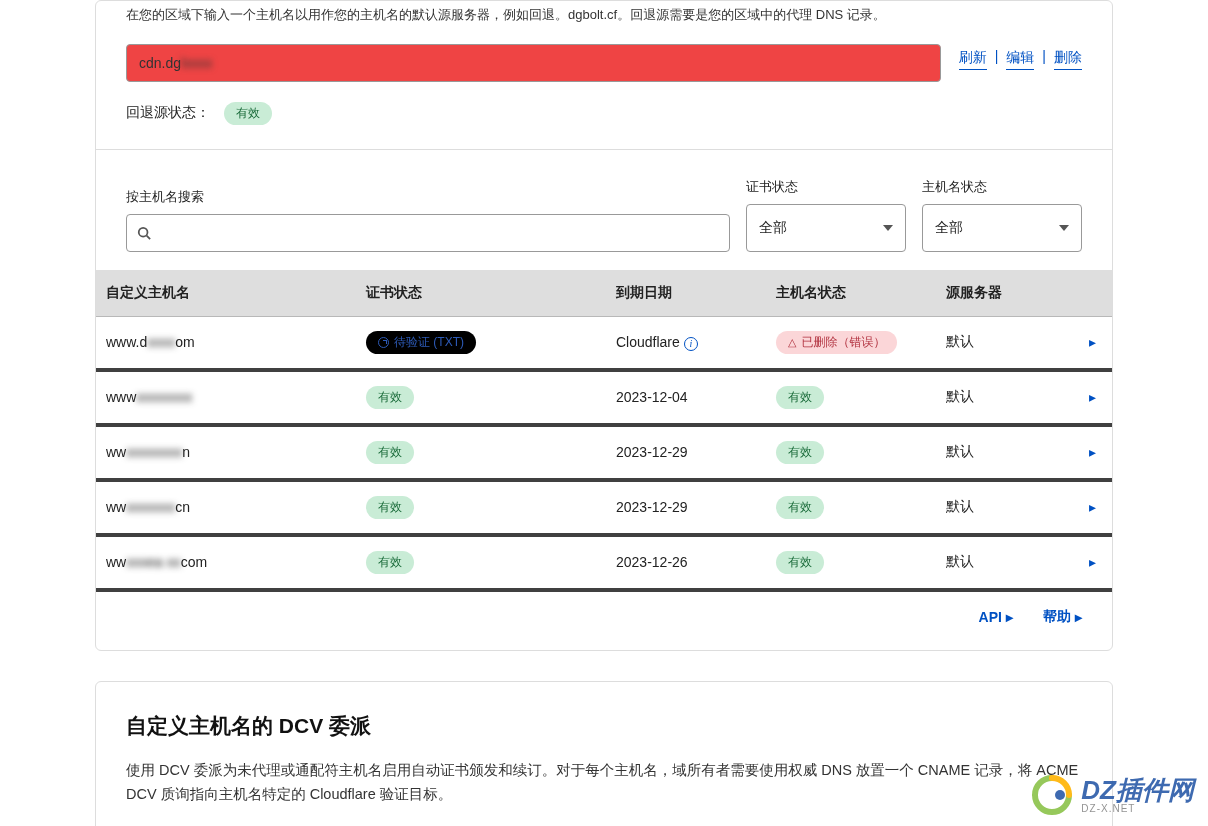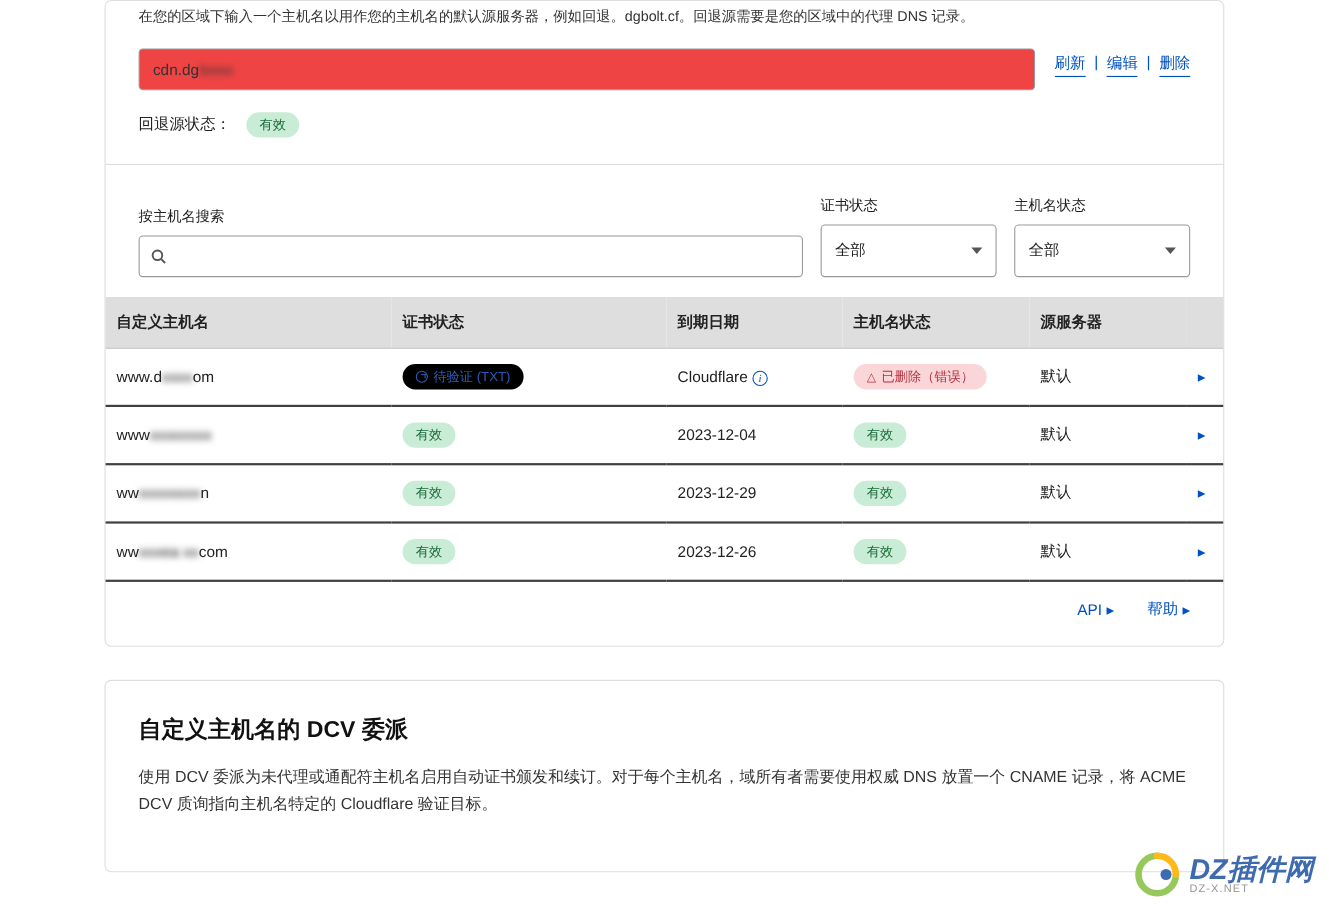--- a/index.html
+++ b/index.html
@@ -28,26 +28,26 @@
     .filter-label { font-size: 13px; color: #222; }
     .search-input { border: 1px solid #999; border-radius: 4px; height: 38px; padding: 0 10px; display: flex; align-items: center; gap: 6px; }
     .search-input input { border: none; outline: none; flex: 1; font-size: 14px; background: transparent; }
     .select { border: 1px solid #999; border-radius: 4px; height: 48px; padding: 0 12px; display: flex; align-items: center; justify-content: space-between; font-size: 14px; cursor: pointer; }
     .caret-down { border-left: 5px solid transparent; border-right: 5px solid transparent; border-top: 6px solid #555; }
     table { width: calc(100% + 60px); border-collapse: collapse; margin: 0 -30px; }
     thead tr { background: #dedede; }
     th { text-align: left; font-weight: 600; font-size: 14px; padding: 14px 10px; color: #222; }
     th:first-child, td:first-child { }
     th:last-child, td:last-child { padding-right: 16px; width: 30px; }
-    td { padding: 14px 10px; border-bottom: 2px solid #404040; font-size: 14px; vertical-align: middle; }
+    td { padding: 14px 10px; border-bottom: 4px solid #404040; font-size: 14px; vertical-align: middle; }
     tbody tr:first-child td { border-top: 1px solid #b8b8b8; }
     .info-icon { display: inline-flex; width: 14px; height: 14px; border: 1px solid #0051c3; border-radius: 50%; color: #0051c3; font-size: 10px; align-items: center; justify-content: center; margin-left: 4px; font-style: italic; font-family: Georgia, serif; }
     .chevron { color: #0051c3; cursor: pointer; }
     .footer-links { display: flex; justify-content: flex-end; gap: 30px; padding: 16px 0 4px 0; }
-    .footer-link { color: #0051c3; font-weight: 400; font-size: 14px; display: inline-flex; align-items: center; gap: 4px; cursor: pointer; }
+    .footer-link { color: #0051c3; font-weight: 700; font-size: 14px; display: inline-flex; align-items: center; gap: 4px; cursor: pointer; }
     .chev-sm { display: inline-block; }
     h2.section-title { font-size: 21px; font-weight: 700; margin-bottom: 14px; color: #111; }
     .watermark { position: fixed; right: 14px; bottom: 10px; display: flex; align-items: center; gap: 8px; opacity: 0.9; }
     .wm-icon { width: 42px; height: 42px; border-radius: 50%; position: relative; }
     .wm-text { font-size: 26px; font-weight: 800; color: #2a5aa8; font-style: italic; line-height: 1; }
     .wm-sub { font-size: 10px; color: #888; letter-spacing: 1px; }
     .search-icon-svg { width: 14px; height: 14px; stroke: #555; stroke-width: 2; fill: none; }
     .clock-icon { width: 11px; height: 11px; border: 1.5px solid #2d5bb8; border-radius: 50%; position: relative; display: inline-block; }
     .clock-icon::after { content: ''; position: absolute; width: 3px; height: 3px; border-top: 1.5px solid #2d5bb8; border-right: 1.5px solid #2d5bb8; top: 2px; left: 4px; }
     .warn-icon { font-size: 11px; }
@@ -152,20 +152,32 @@
                 <span>有效</span>
               </span></td>
             <td>2023-12-29</td>
             <td><span class="badge green">
                 <span>有效</span>
               </span></td>
             <td>默认</td>
             <td class="chevron"><span>▸</span></td>
           </tr>
           <tr>
+            <td><span>ww</span><span class="blur">xxxxxxx</span><span>cn</span></td>
+            <td><span class="badge green">
+                <span>有效</span>
+              </span></td>
+            <td>2023-12-29</td>
+            <td><span class="badge green">
+                <span>有效</span>
+              </span></td>
+            <td>默认</td>
+            <td class="chevron"><span>▸</span></td>
+          </tr>
+          <tr>
             <td><span>ww</span><span class="blur">xxxea xx</span><span>com</span></td>
             <td><span class="badge green">
                 <span>有效</span>
               </span></td>
             <td>2023-12-26</td>
             <td><span class="badge green">
                 <span>有效</span>
               </span></td>
             <td>默认</td>
             <td class="chevron"><span>▸</span></td>

